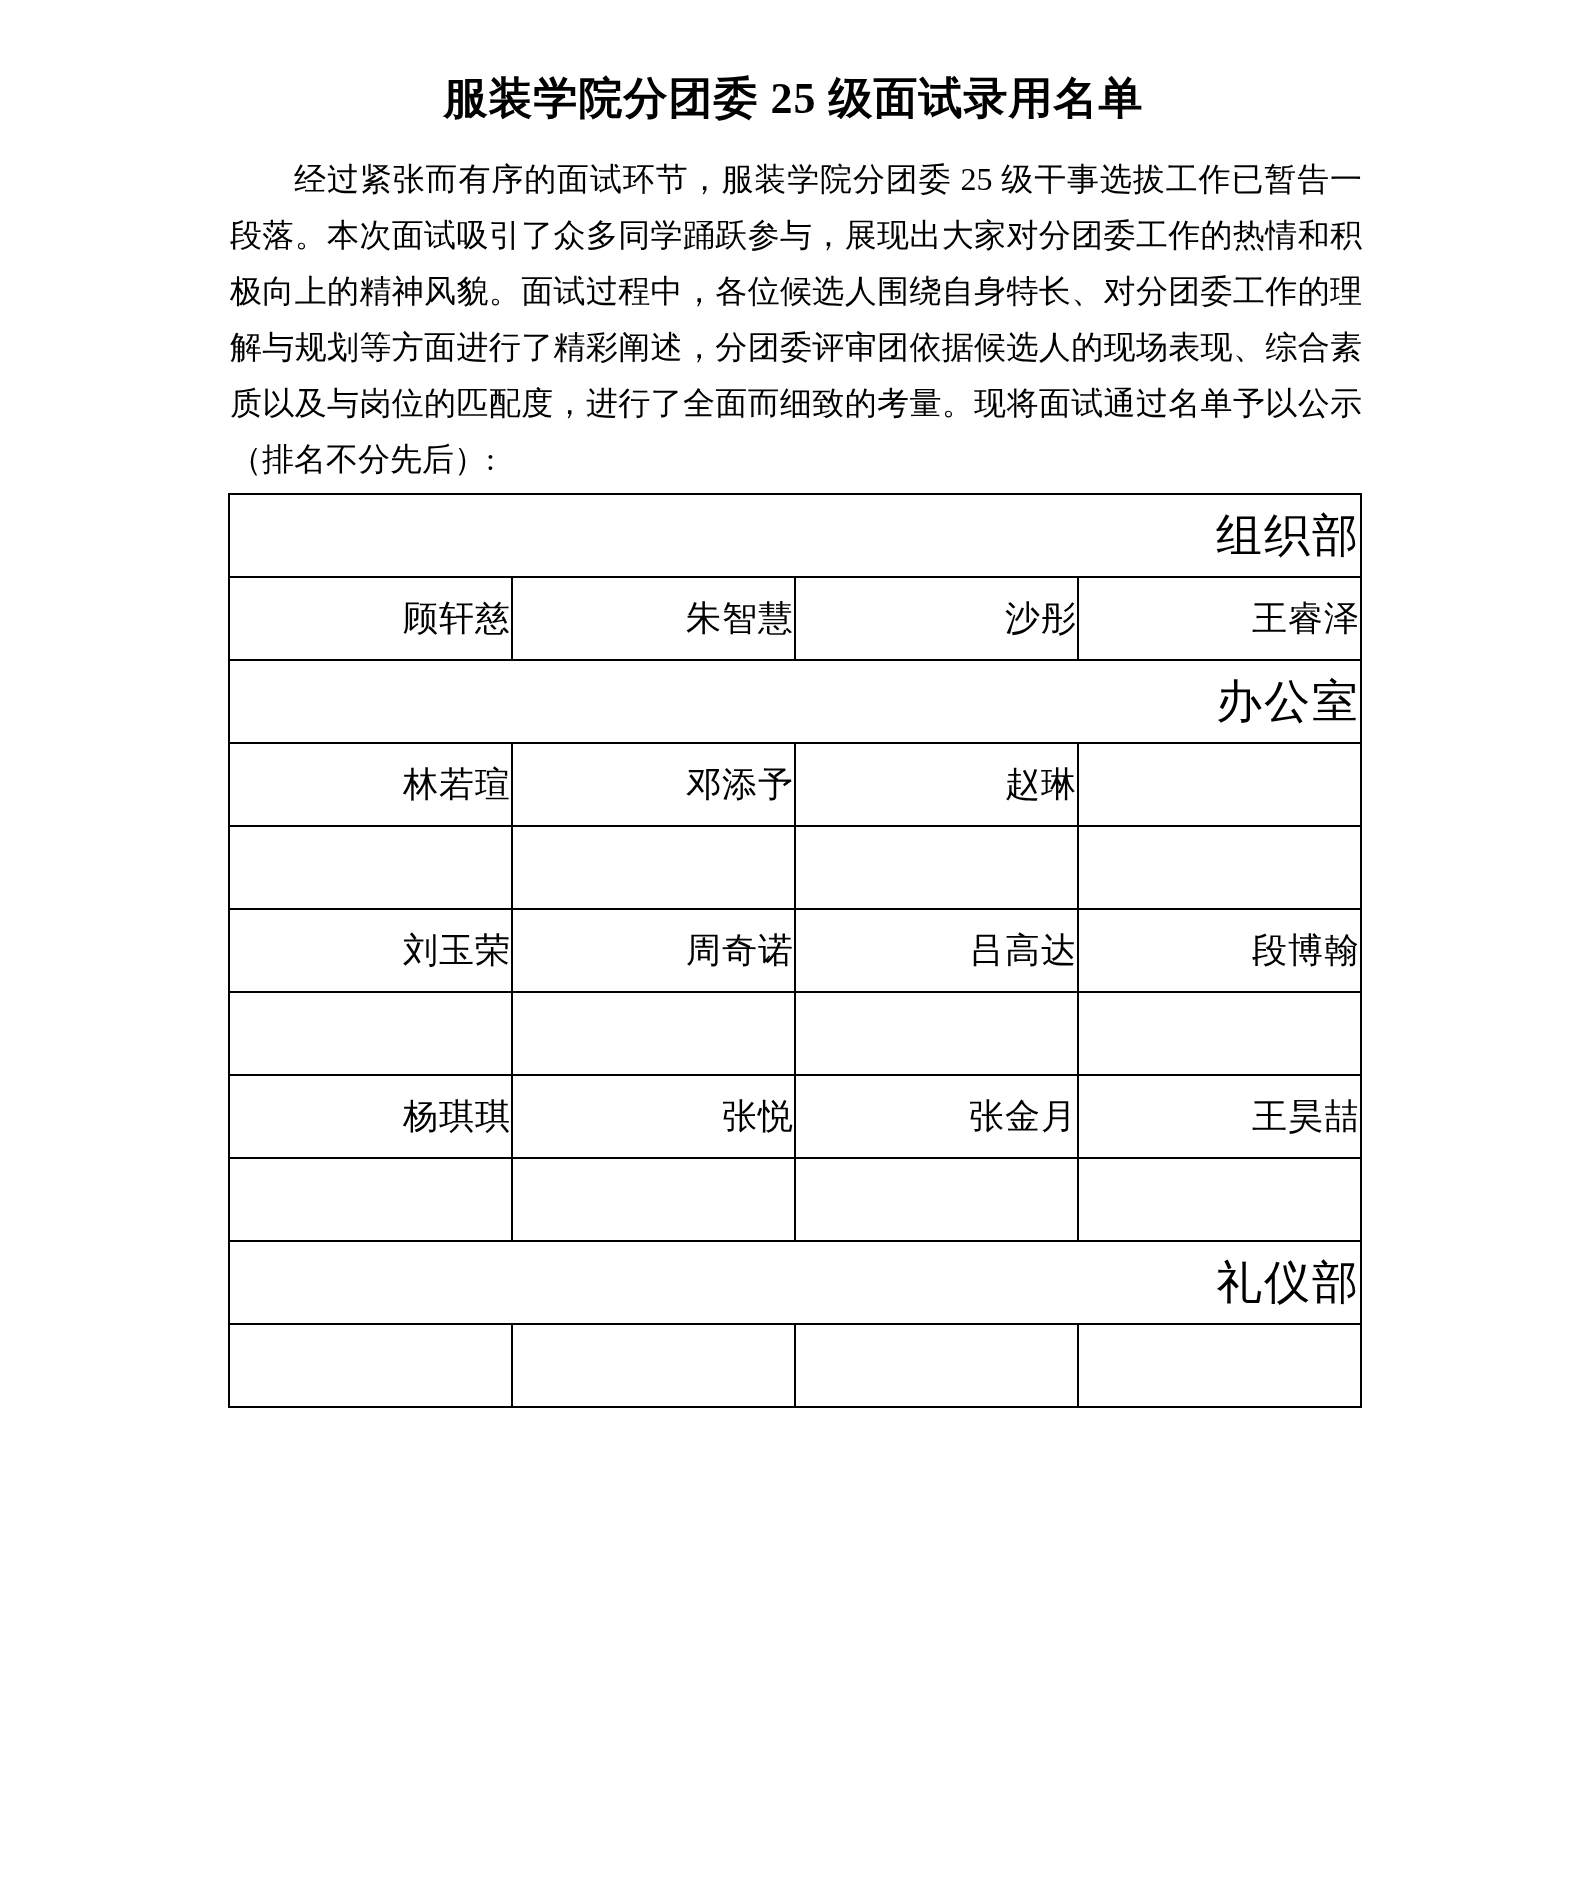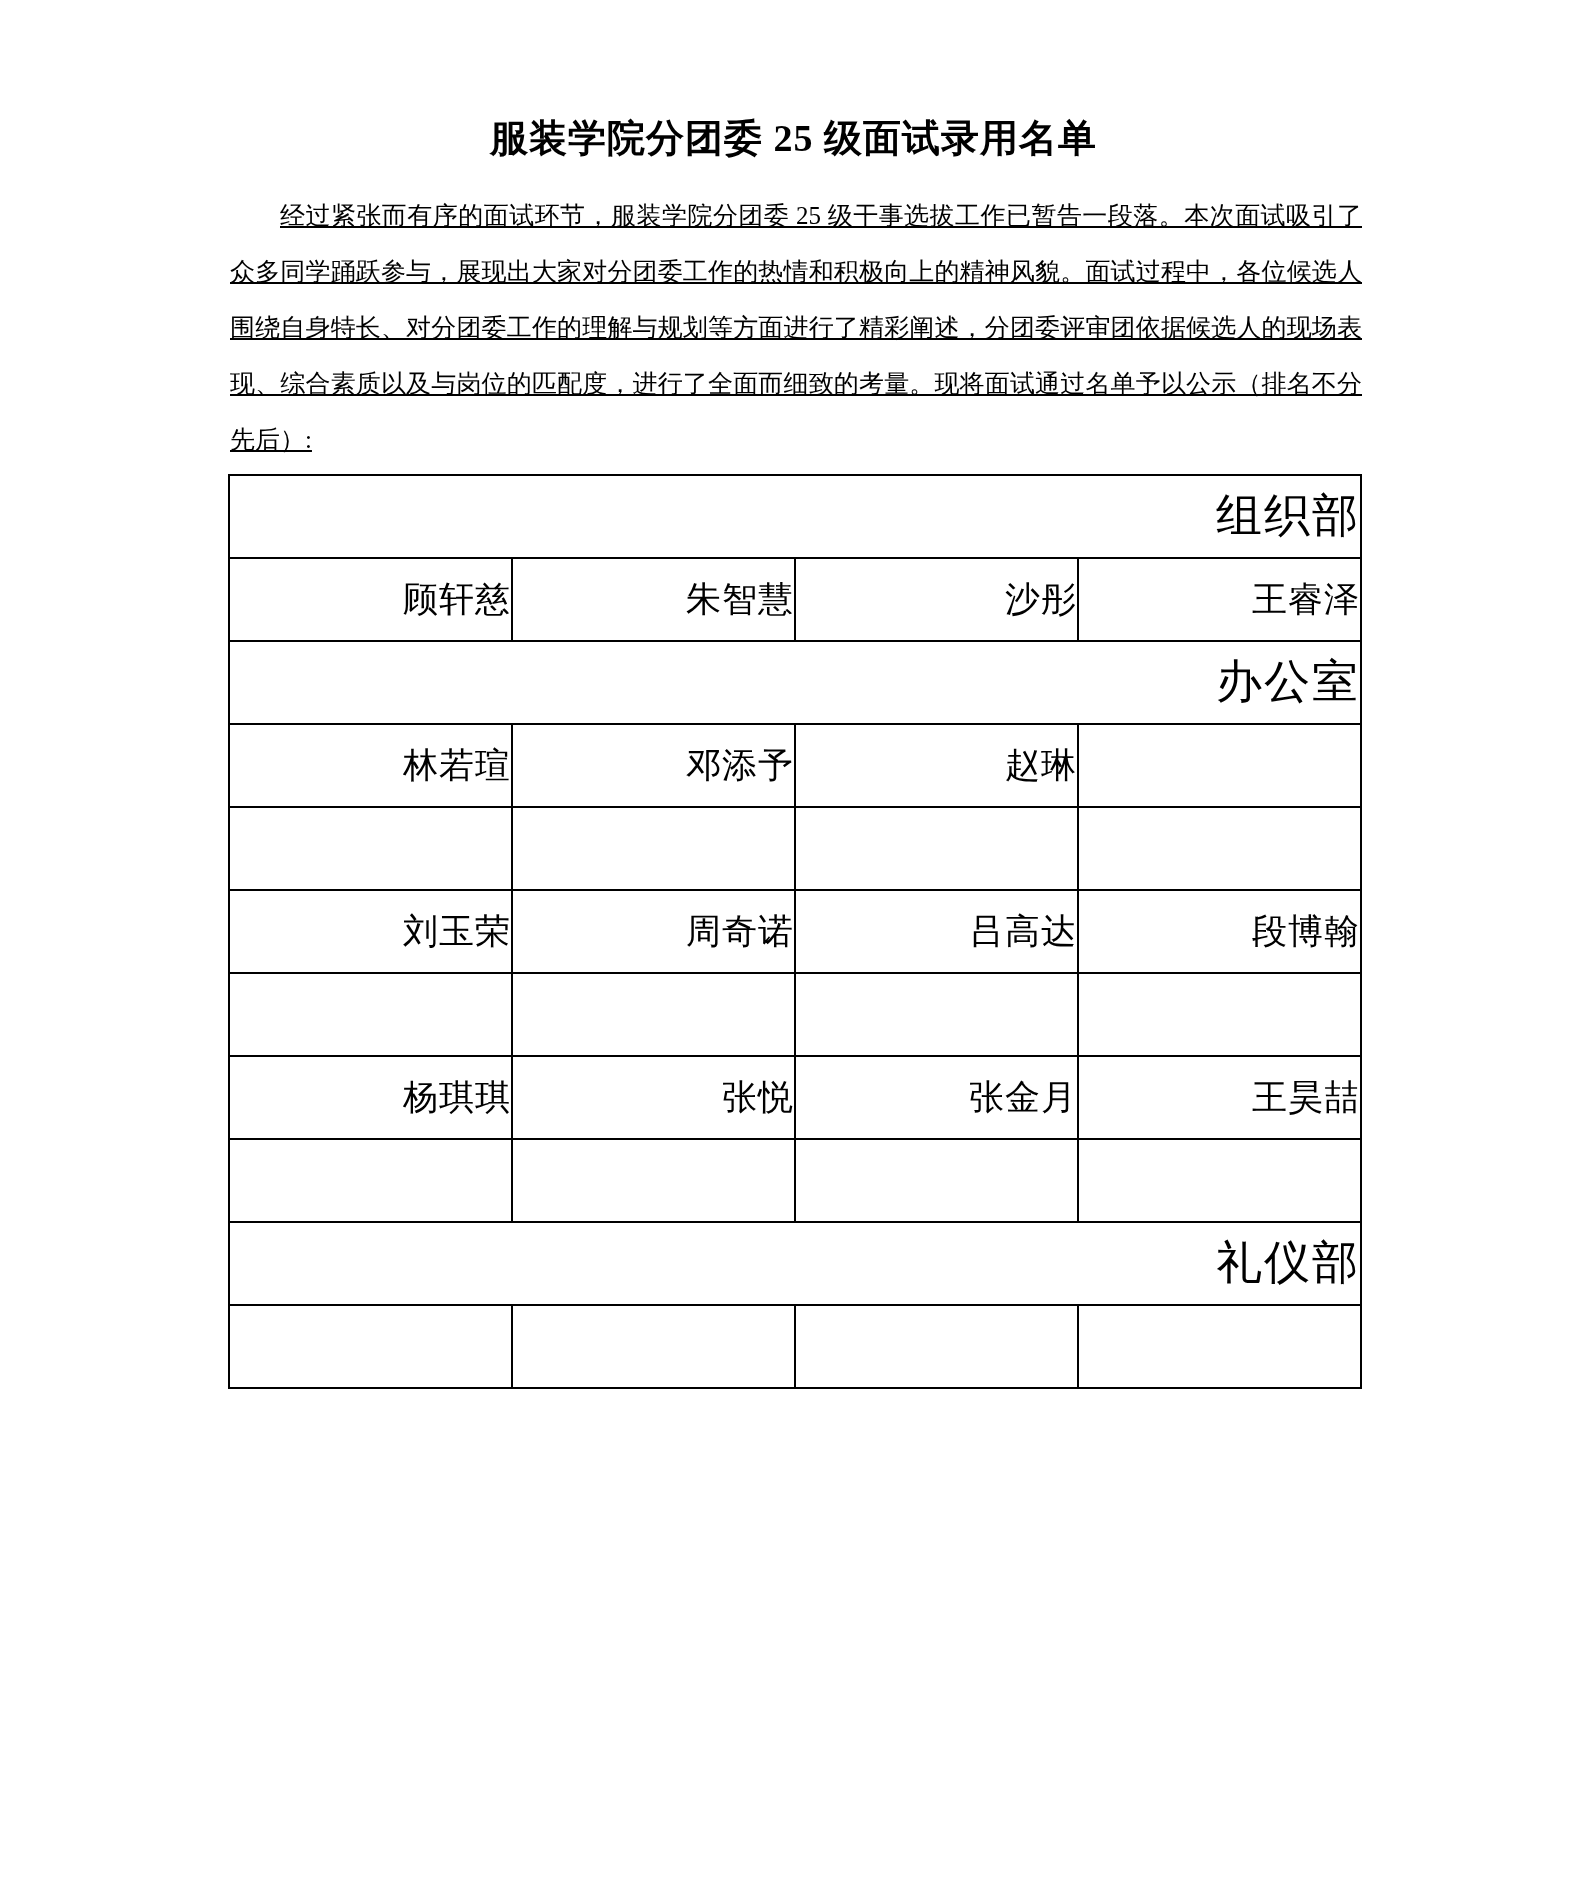--- a/index.html
+++ b/index.html
@@ -11,35 +11,34 @@
     position: relative;
     width: 1587px;
     height: 1894px;
     background: #ffffff;
     color: #000000;
     font-family: "Liberation Serif", "DejaVu Serif", serif;
     overflow: hidden;
   }
   .doc-title {
     margin: 0;
-    padding-top: 118px;
-    font-size: 38px;
+    padding-top: 75px;
+    font-size: 44px;
     line-height: 1.1;
     font-weight: bold;
     text-align: center;
     letter-spacing: 1px;
   }
   .intro {
     margin: 28px 225px 0 230px;
-    font-size: 25px;
+    font-size: 32px;
     line-height: 56px;
     text-align: justify;
     text-justify: inter-character;
     text-indent: 2em;
-    text-decoration: underline;
   }
   table.roster {
     margin-left: 228px;
     margin-top: 6px;
     width: 1134px;
     border-collapse: collapse;
     table-layout: fixed;
   }
   table.roster td {
     border: 2px solid #000000;

